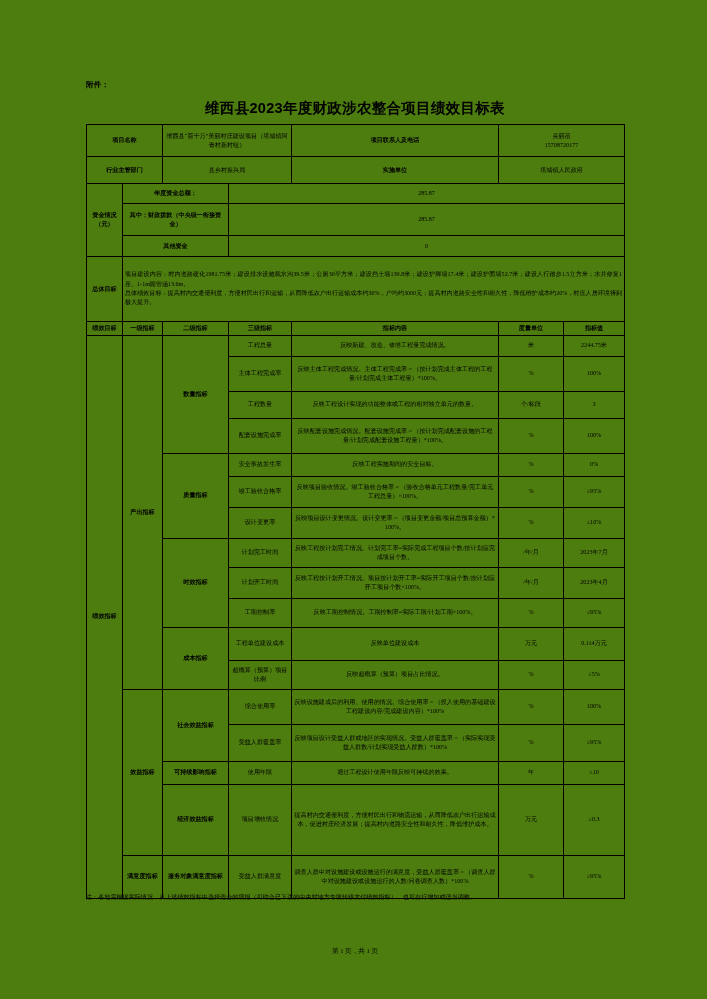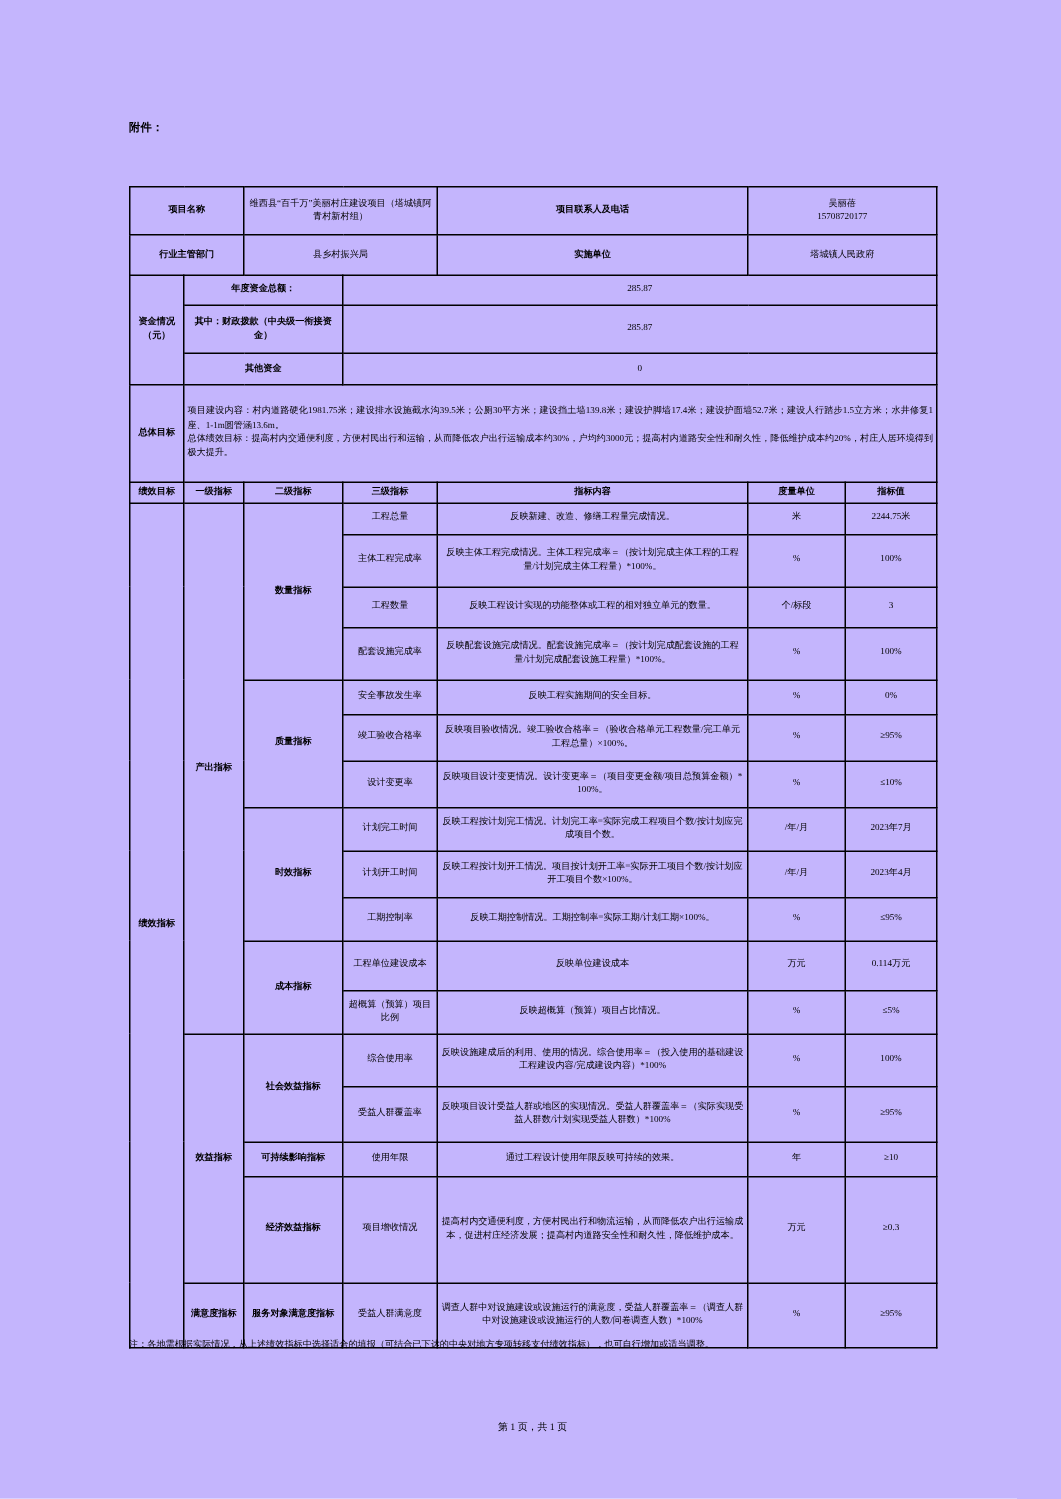--- a/index.html
+++ b/index.html
@@ -13,21 +13,21 @@
     font-family: "Liberation Serif", "DejaVu Serif", serif;
     color: #000000;
     position: relative;
     overflow: hidden;
   }
   .page {
     position: absolute;
     left: 0; top: 0;
     width: 707px;
     height: 999px;
-    background: #c4b5fd;
+    background: #4d7c0f;
   }
   .attachment-label {
     position: absolute;
     left: 86px;
     top: 80px;
     font-size: 7.5px;
     font-weight: bold;
     letter-spacing: 0.2px;
   }
   .doc-title {
@@ -106,20 +106,21 @@
     font-size: 6.6px;
   }
 </style>
 </head>
 <body>
 
 <div class="page">
 
   <div class="attachment-label">附件：</div>
 
+  <div class="doc-title">维西县2023年度财政涉农整合项目绩效目标表</div>
 
   <table class="main">
     <colgroup>
       <col style="width:36px">
       <col style="width:40px">
       <col style="width:66px">
       <col style="width:63px">
       <col style="width:207px">
       <col style="width:65px">
       <col style="width:61px">

